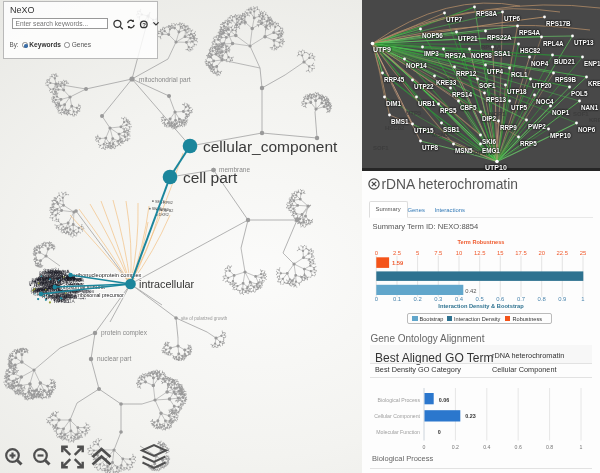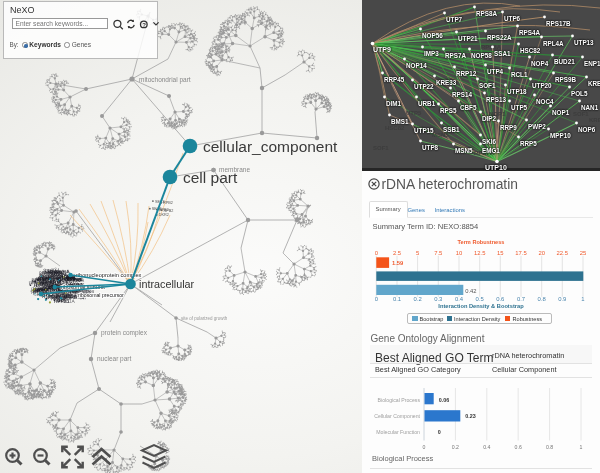--- a/index.html
+++ b/index.html
@@ -576,21 +576,21 @@
       <span style="position:absolute;left:46px;top:2.2px;">Interaction Density</span>
       <span style="position:absolute;left:96.8px;top:2.2px;width:5.6px;height:5.6px;background:#f4541a;"></span>
       <span style="position:absolute;left:104.5px;top:2.2px;">Robustness</span>
     </div>
     <div class="abs" style="left:8.5px;top:162px;font-size:10px;color:#666;">Gene Ontology Alignment</div>
     <div class="hr" style="top:173.5px;"></div>
     <div class="abs" style="left:8px;top:174px;width:222px;height:18px;background:#f7f7f7;"></div>
     <div class="abs" style="left:13px;top:179.5px;font-size:12px;color:#333;text-decoration:underline;">Best Aligned GO Term</div>
     <div class="abs" style="left:130px;top:179.5px;font-size:7.3px;color:#333;">rDNA heterochromatin</div>
     <div class="hr" style="top:191.8px;"></div>
-    <div class="abs" style="left:13px;top:194px;font-size:7.3px;color:#333;">Best Aligned GO Category</div>
+    <div class="abs" style="left:13px;top:194px;font-size:7.3px;color:#333;">Best Density GO Category</div>
     <div class="abs" style="left:130px;top:194px;font-size:7.3px;color:#333;">Cellular Component</div>
     <div class="hr" style="top:205.5px;"></div>
 
     <svg class="abs" style="left:0;top:208px" width="238" height="72" viewBox="0 0 238 72">
       <line x1="93.4" y1="9" x2="93.4" y2="61.5" stroke="#e6e6e6" stroke-width="1"></line>
         <line x1="124.8" y1="9" x2="124.8" y2="61.5" stroke="#e6e6e6" stroke-width="1"></line>
         <line x1="156.2" y1="9" x2="156.2" y2="61.5" stroke="#e6e6e6" stroke-width="1"></line>
         <line x1="187.6" y1="9" x2="187.6" y2="61.5" stroke="#e6e6e6" stroke-width="1"></line>
         <line x1="219.0" y1="9" x2="219.0" y2="61.5" stroke="#e6e6e6" stroke-width="1"></line>
       <line x1="62" y1="9" x2="62" y2="61.5" stroke="#ccd4dc" stroke-width="1"></line>

